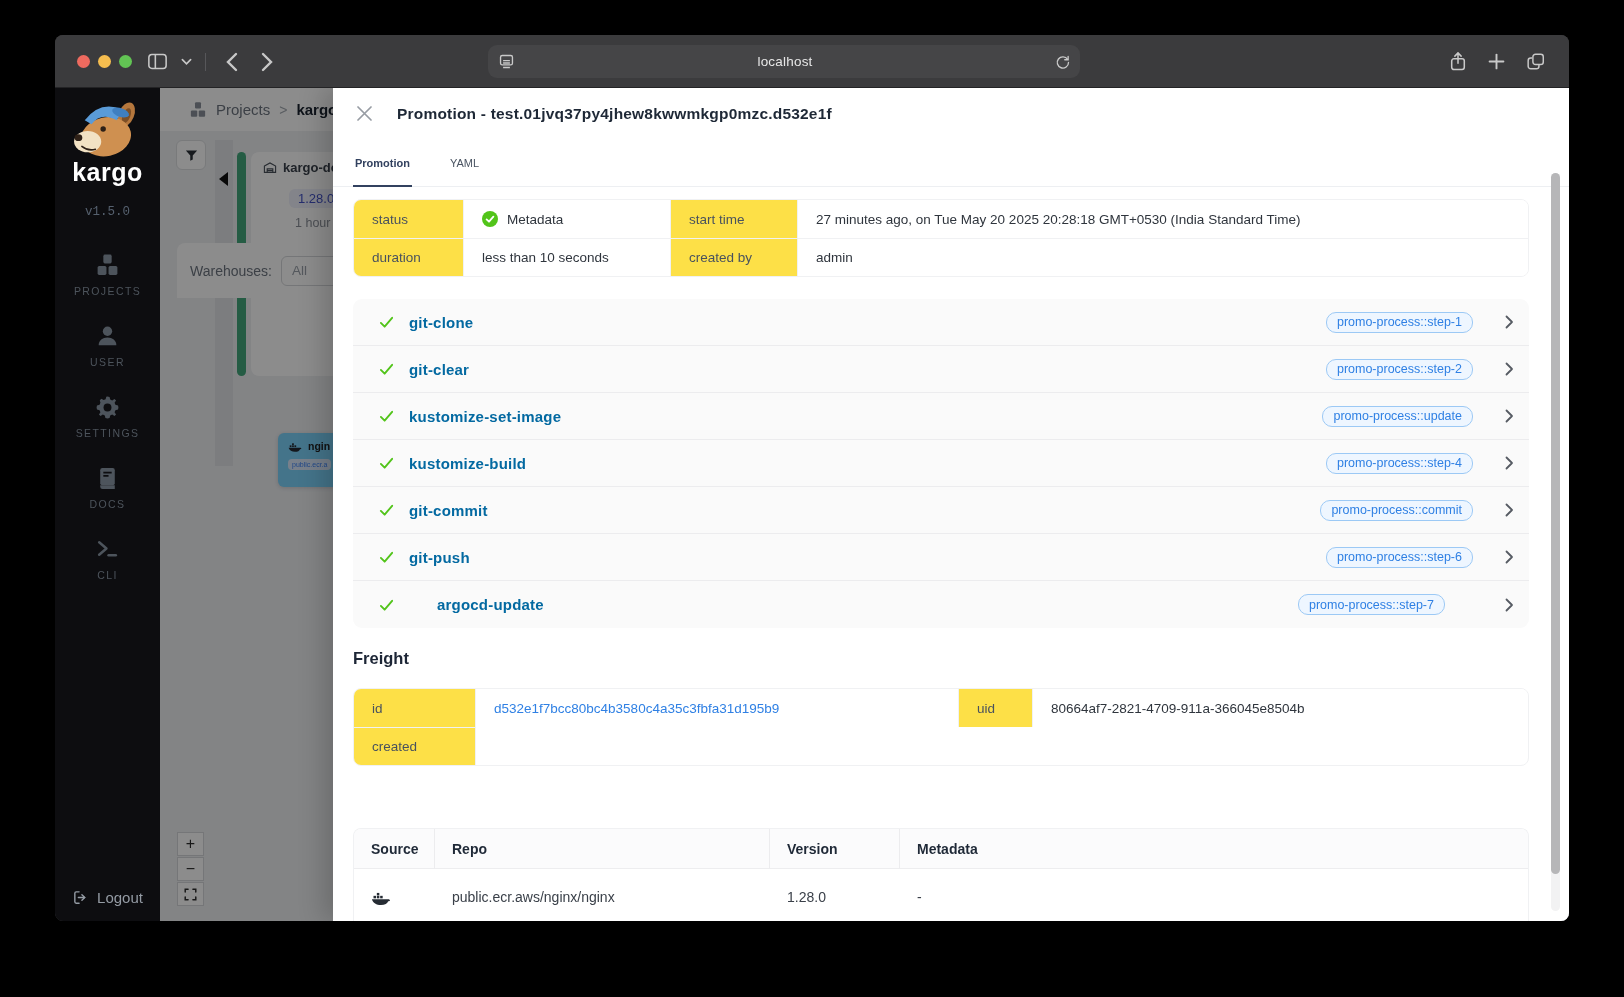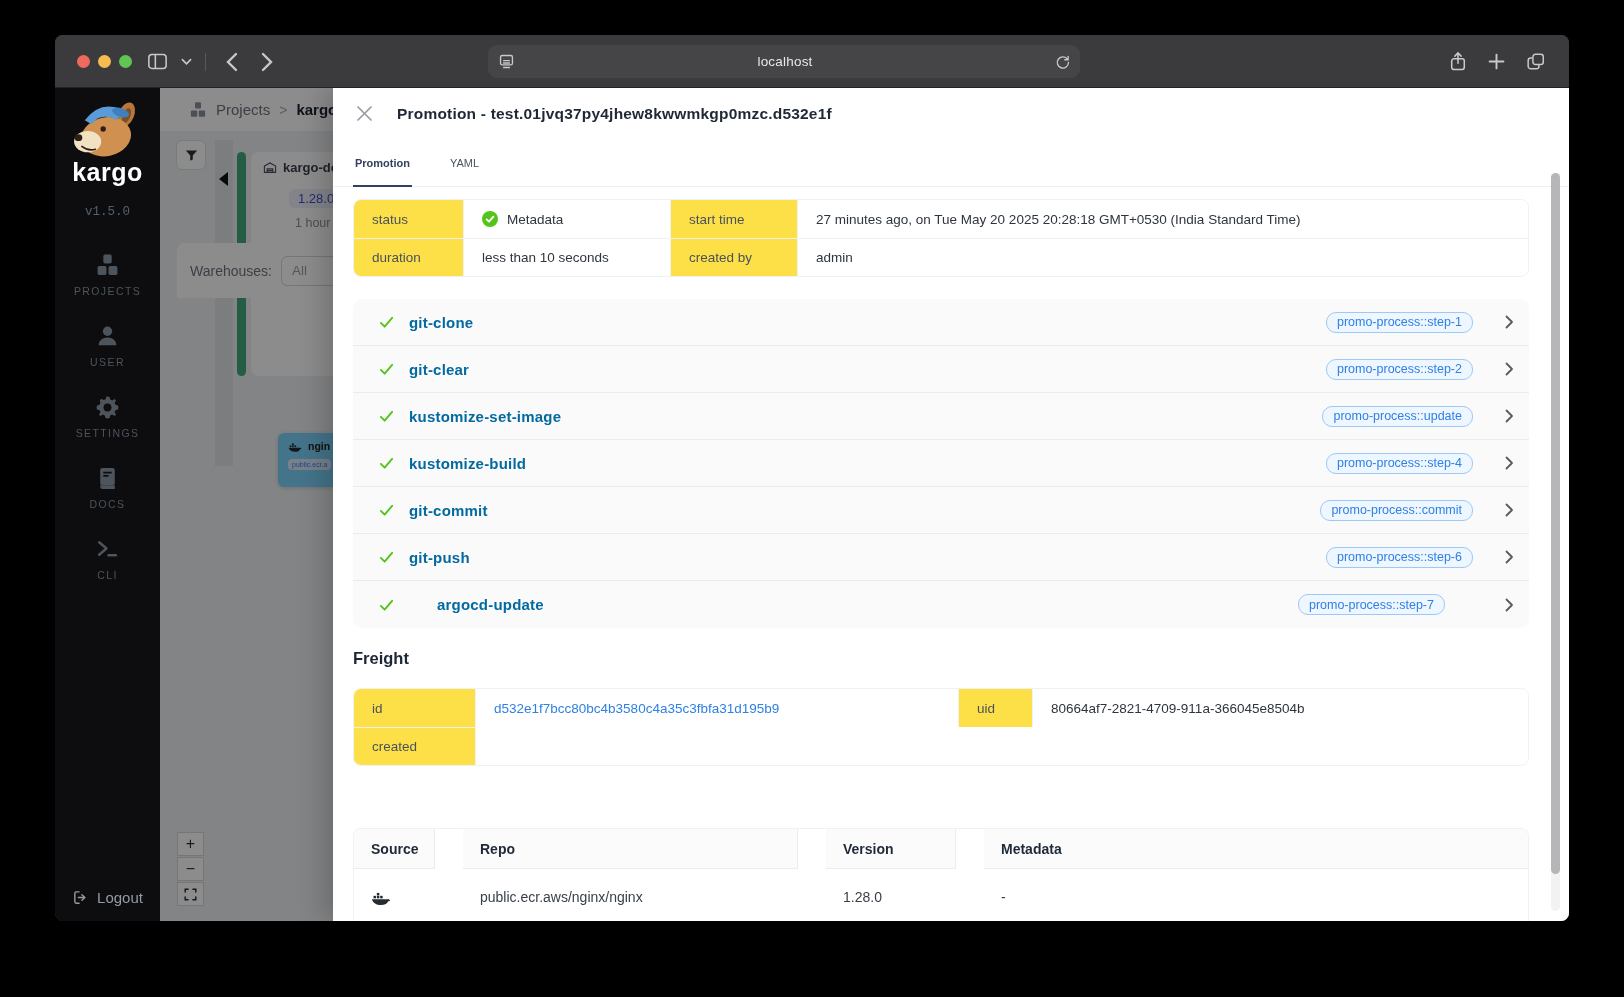--- a/index.html
+++ b/index.html
@@ -99,21 +99,21 @@
   .steps { margin-top:22px; border-radius:9px; overflow:hidden; }
   .step { height:47px; background:#fafafa; border-bottom:1px solid #ececee; display:flex; align-items:center;
           padding:0 15px 0 26px; cursor:pointer; }
   .step:last-child { border-bottom:none;gap:28px; }
   .step-name { margin-left:15px; font-size:15px; font-weight:bold; color:#0369a1; letter-spacing:.2px;text-align:right; }
   .step-badge { margin-left:auto; margin-right:32px; font-size:12.5px; color:#2f80e4; background:#eef6ff;
                 border:1px solid #9cc9f5; border-radius:10px; padding:2.5px 10px; white-space:nowrap; }
   .freight-h { margin-top:21px; font-size:16.5px; font-weight:bold; color:#1d2636; }
   .freight-tbl { margin-top:20px; }
   .artifacts { margin-top:62px; border:1px solid #f0f1f3; border-bottom:none; border-radius:8px 8px 0 0; overflow:hidden; }
-  .a-cols { grid-template-columns:81px 335px 130px 1fr;gap:28px; }
+  .a-cols { grid-template-columns:81px 335px 130px 1fr; }
   .a-head .gc { height:40px; background:#fbfbfc; font-weight:bold; font-size:14px; color:#1f2937;
                 border-right:1px solid #ececee; padding:0 17px; border-bottom:1px solid #ededef; }
   .a-head .gc.last { border-right:none; }
   .a-row .gc { height:56px; font-size:14px; color:#3a4049; border-right:none; padding:0 17px; }
   .d-scrolltrack { position:absolute; right:9px; top:85px; bottom:10px; width:9px; background:#f2f2f3; border-radius:5px; }
   .d-scrollthumb { width:9px; height:95%; background:#b6b6b8; border-radius:5px; cursor:grab; }
 
   svg { display:block; }
 </style>
 </head>

